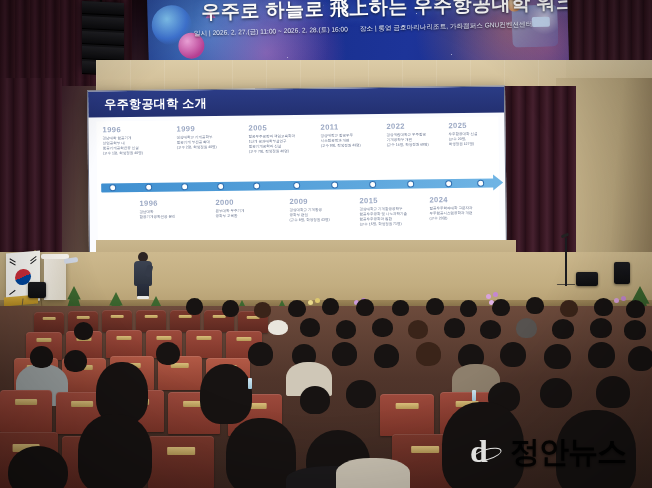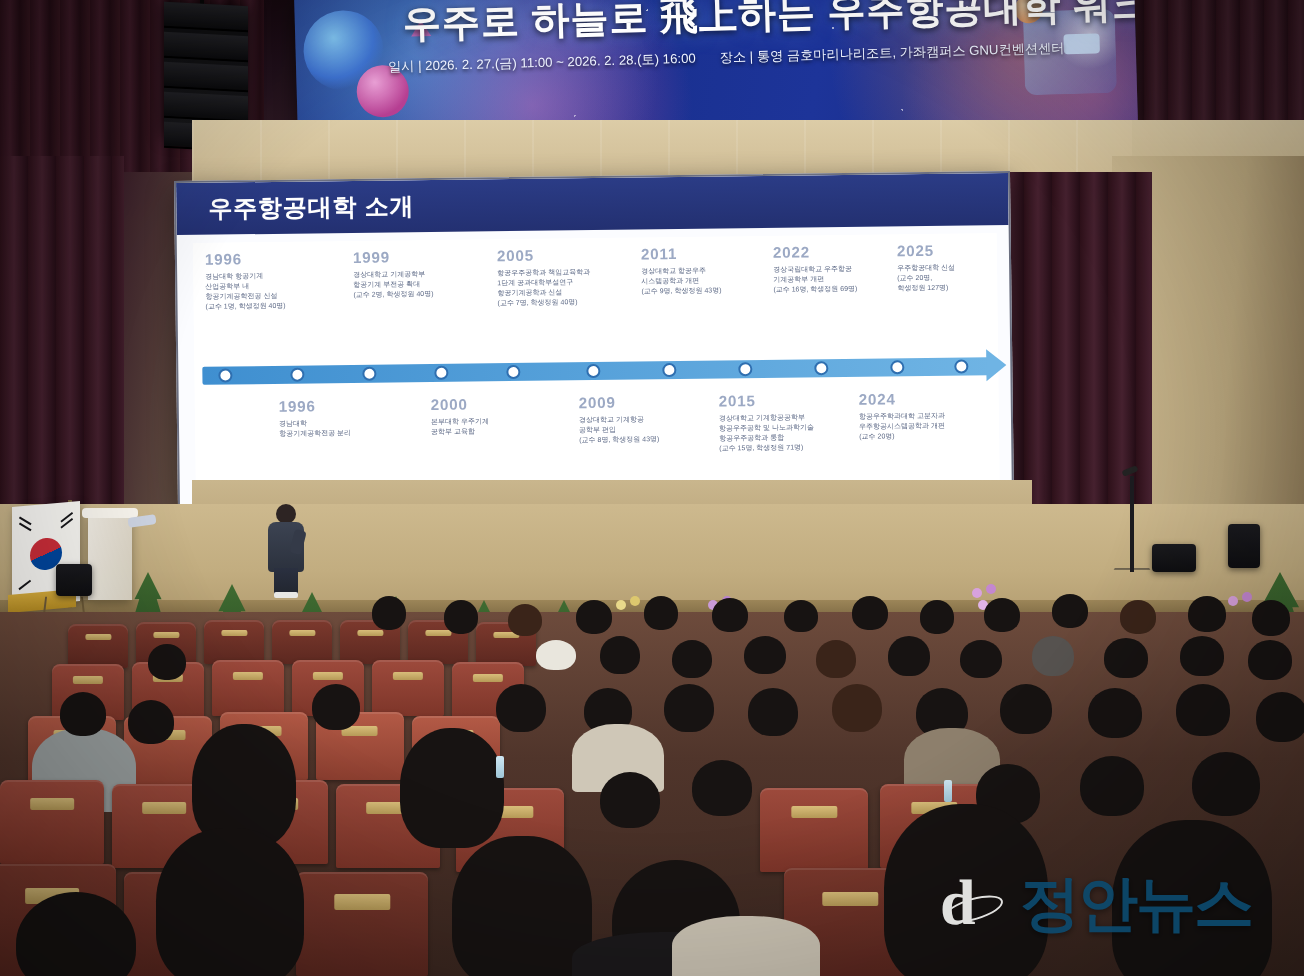--- a/index.html
+++ b/index.html
@@ -395,21 +395,21 @@
     position:absolute; left:0; top:0;
     font-size:32px; font-weight:bold; color:#f2f2f0; line-height:30px;
     font-family:"Liberation Serif", serif;
   }
   .wm-logo .ring {
     position:absolute; left:2px; top:13px; width:30px; height:11px;
     border:1.6px solid #f2f2f0; border-radius:50%;
     transform:rotate(-16deg);
   }
   .wm-text {
-    font-size:30px; font-weight:bold; color:#0c4a6e;
+    font-size:30px; font-weight:bold; color:#000000;
     letter-spacing:-1px;
     text-shadow:0 1px 3px rgba(0,0,0,.5);
   }
 </style>
 </head>
 <body>
 
 <div class="photo">
 
   <div class="ceiling-dark"></div>

